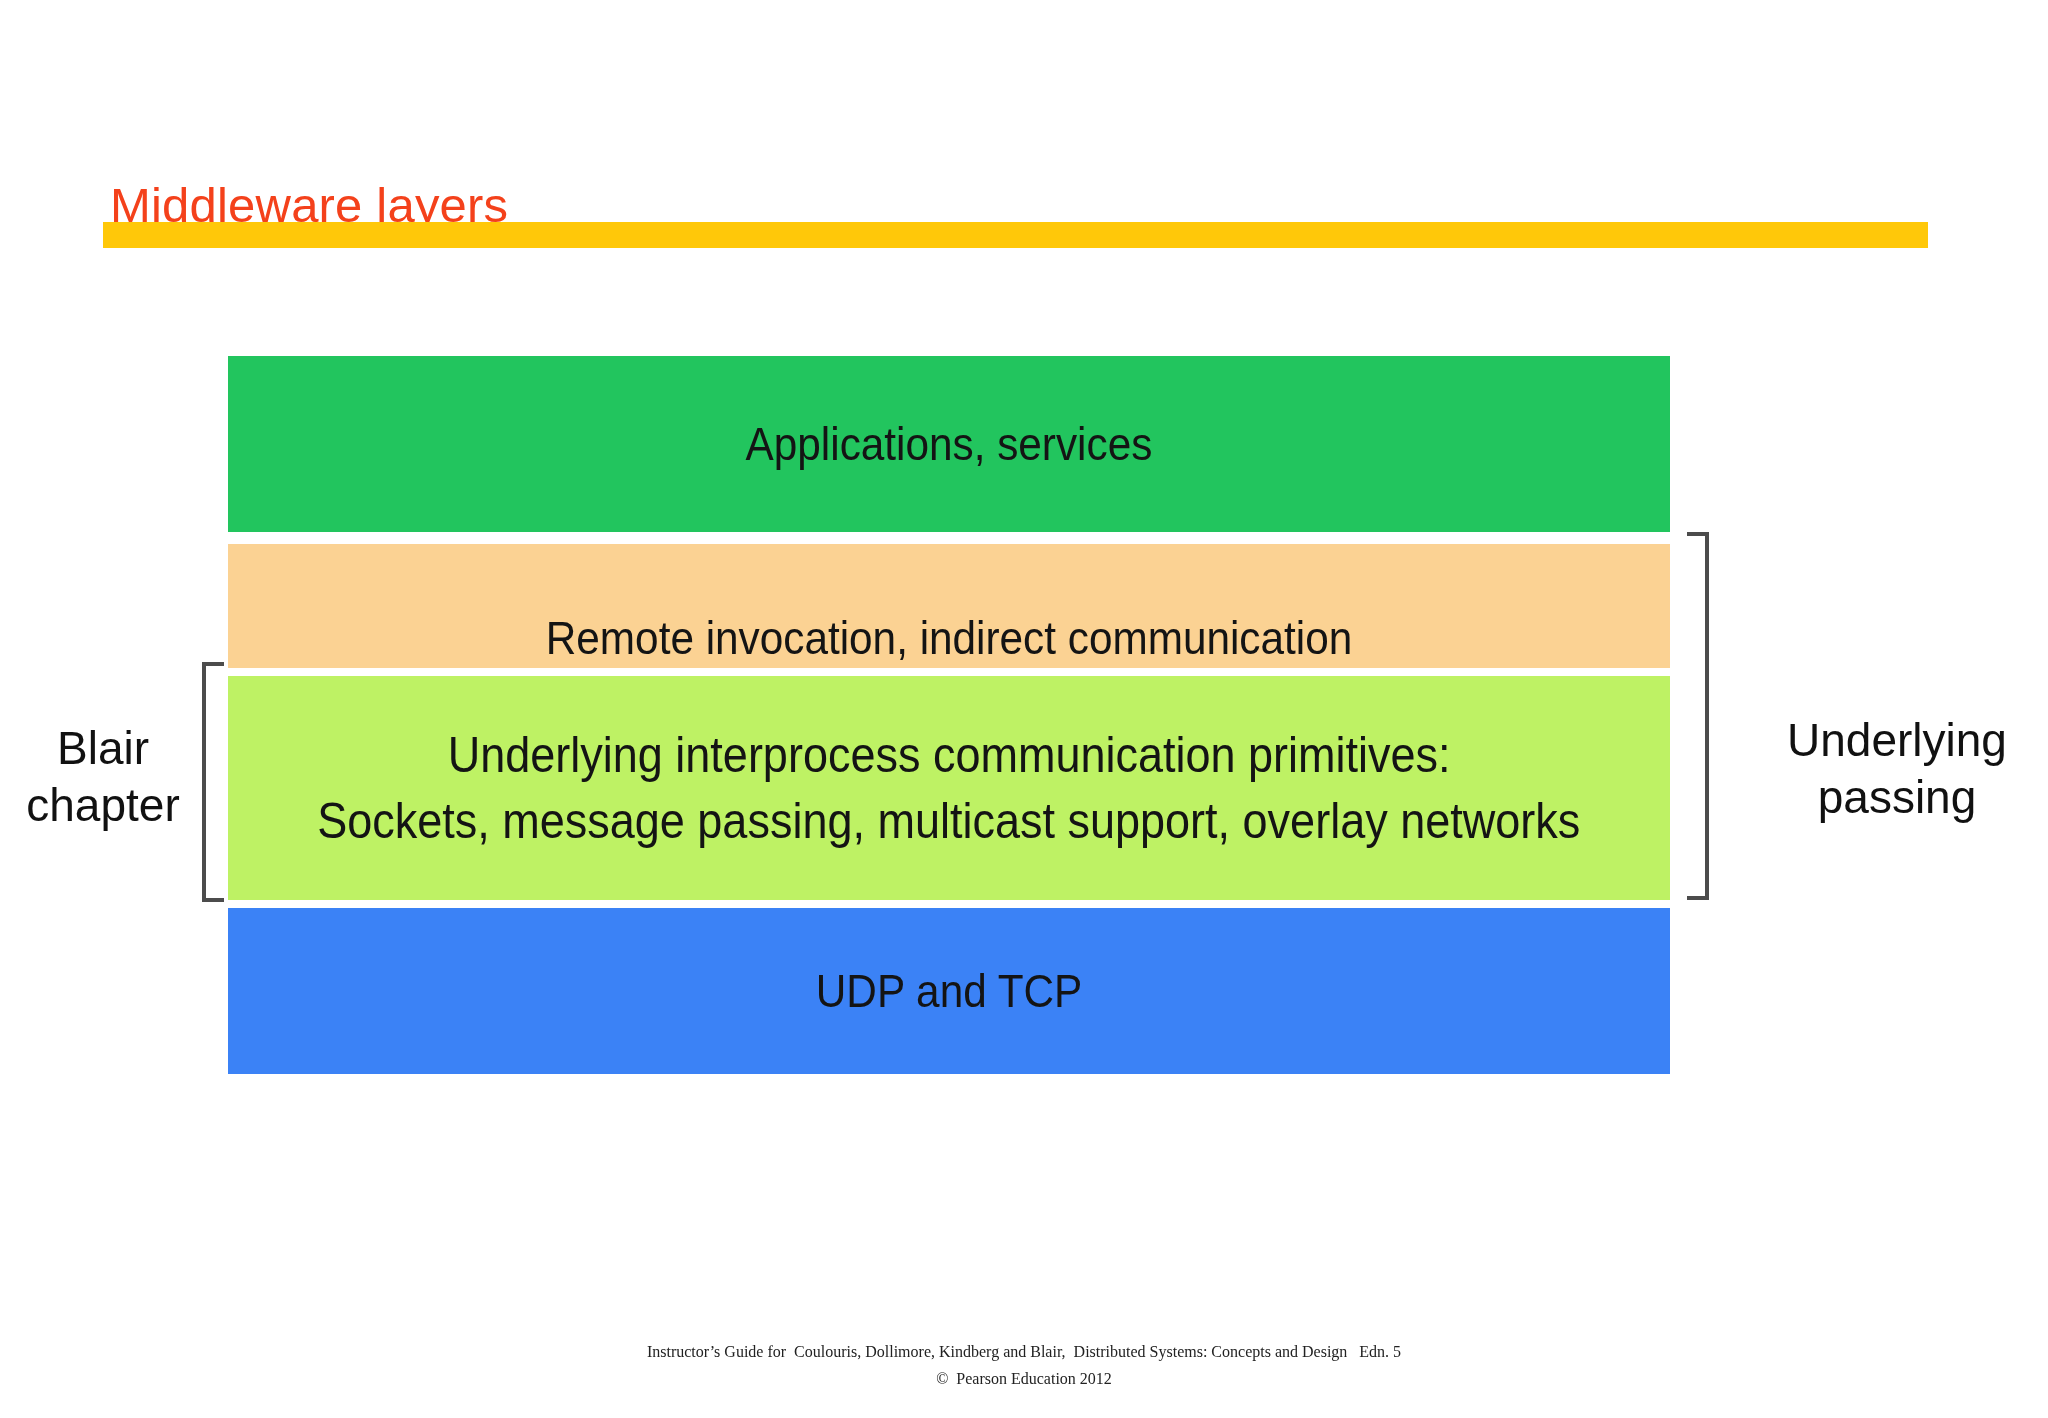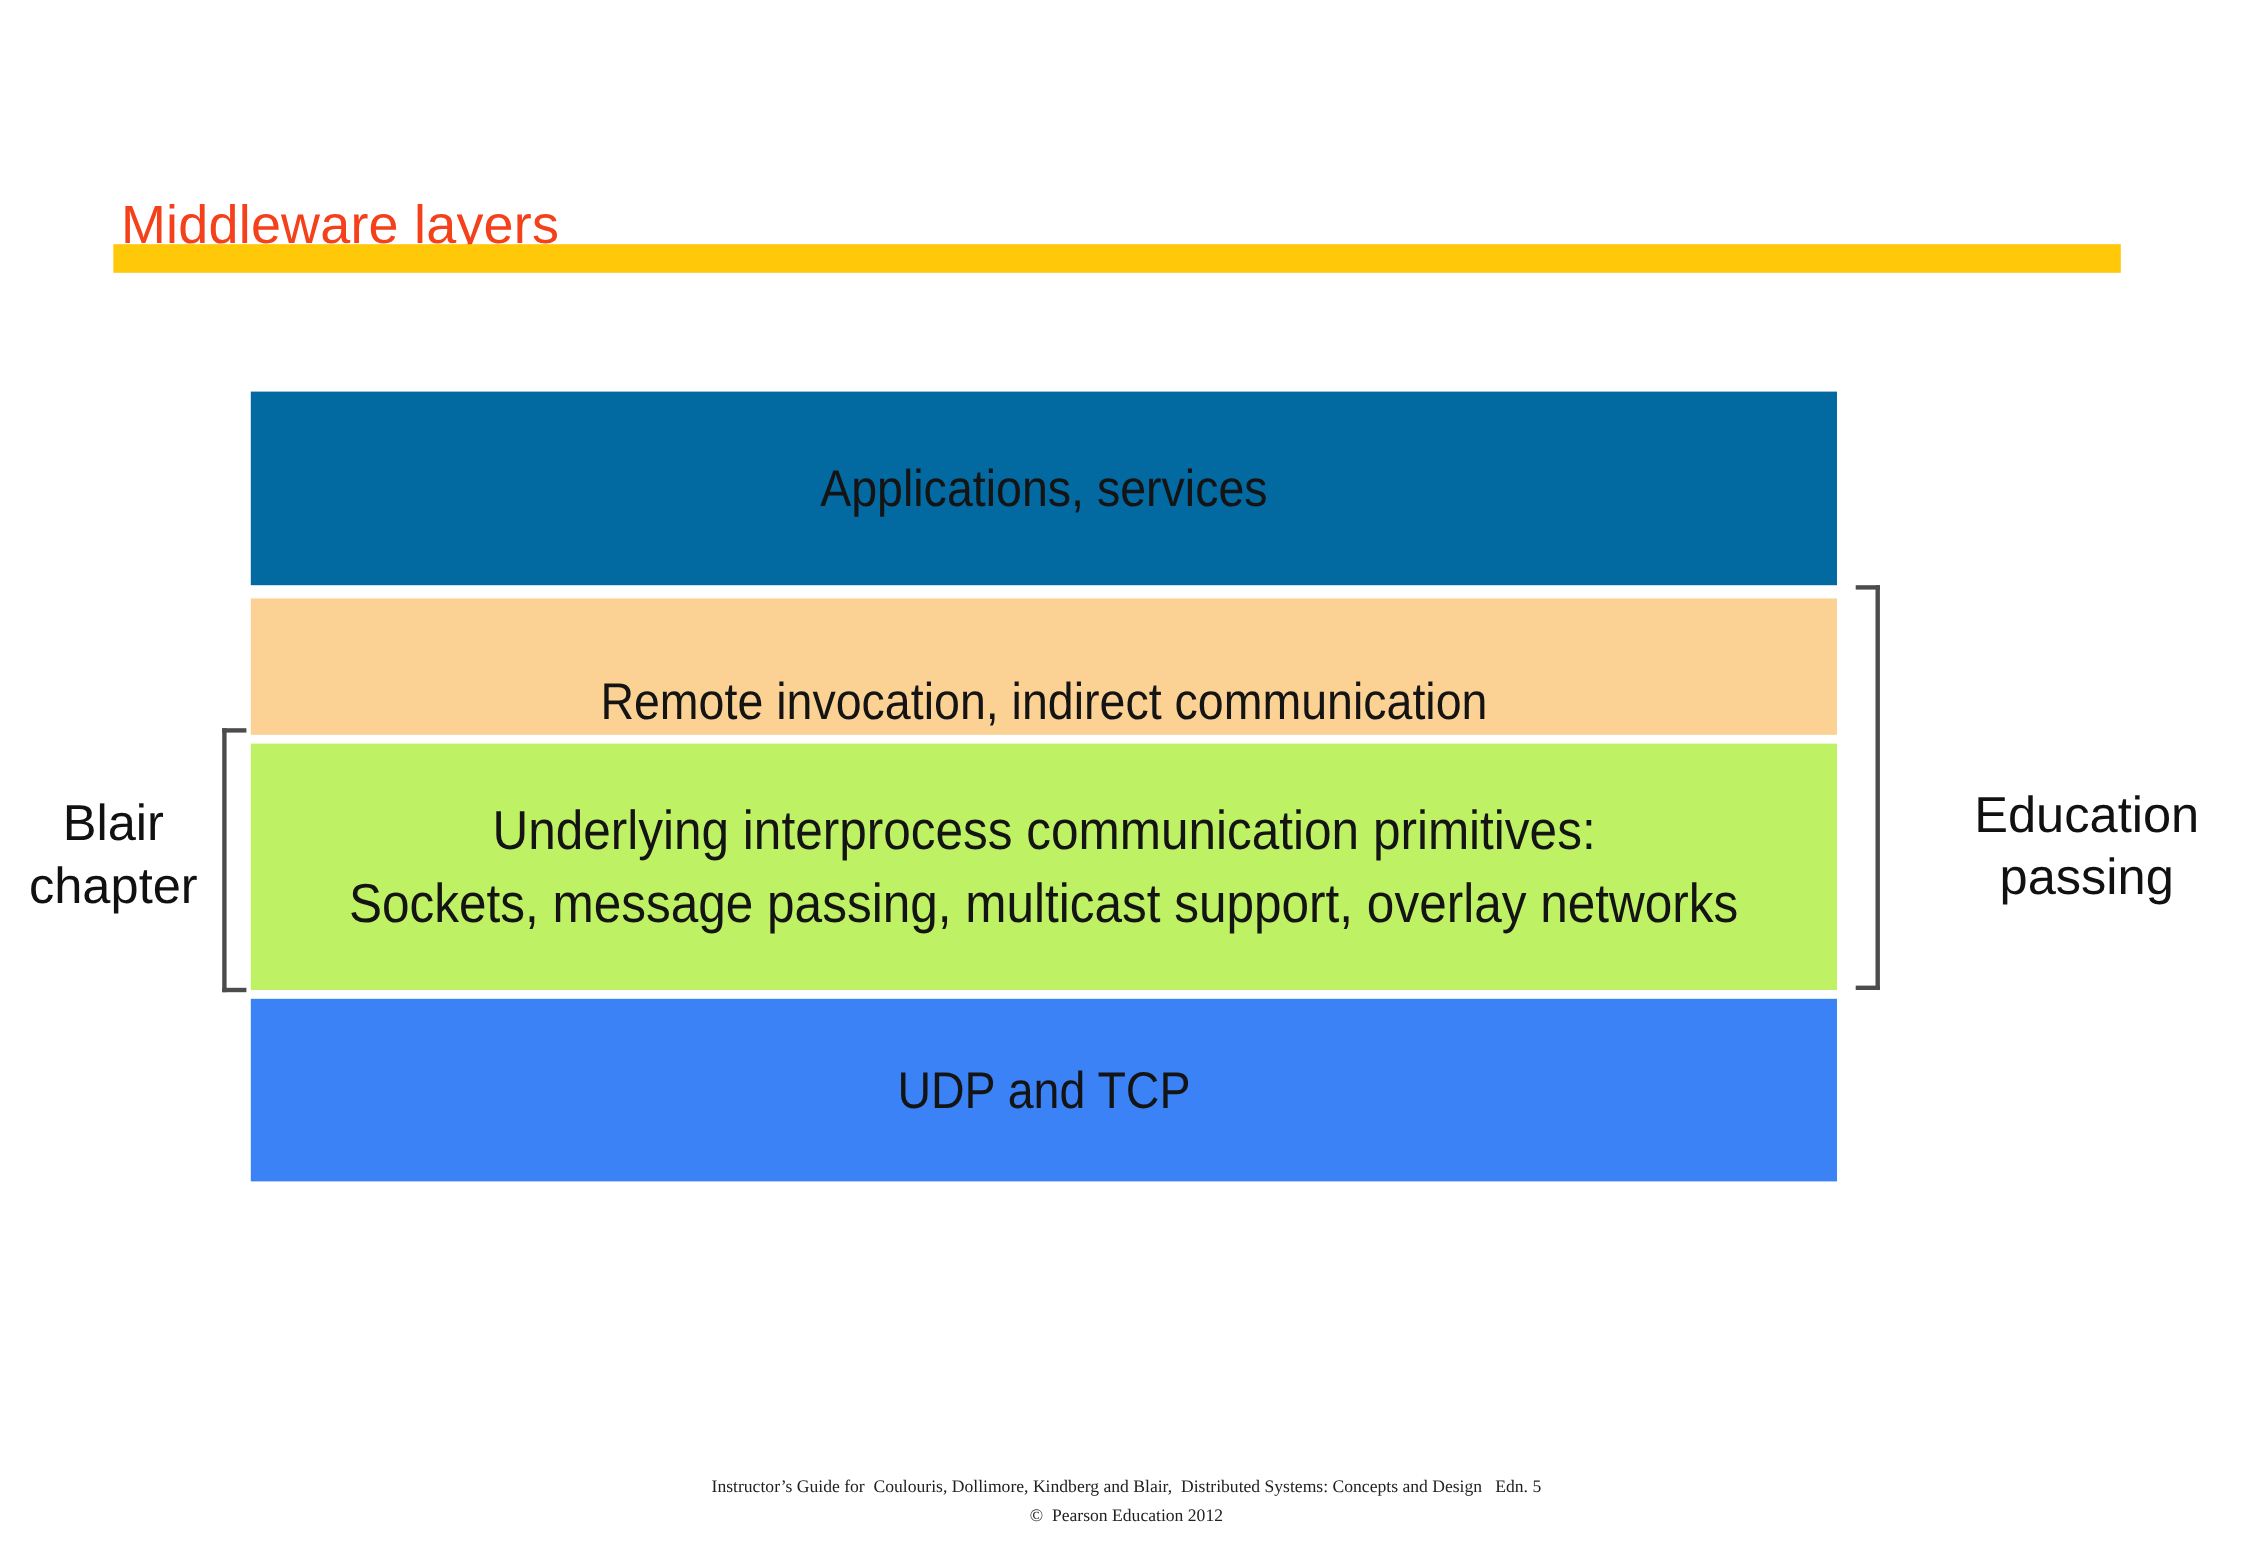--- a/index.html
+++ b/index.html
@@ -68,21 +68,21 @@
     white-space: nowrap;
   }
   .layer-box .layer-line {
     display: block;
     transform: scaleX(0.90);
     transform-origin: center center;
   }
   #layer-applications {
     top: 0px;
     height: 176px;
-    background: #0369a1;
+    background: #22c55e;
   }
   #layer-remote {
     top: 188px;
     height: 124px;
     background: #FBD293;
     justify-content: flex-end;
   }
   #layer-ipc {
     top: 320px;
     height: 224px;
@@ -217,20 +217,20 @@
   <span class="label-line">chapter</span>
 </div>
 
 <div class="bracket" id="bracket-middleware">
   <div class="bracket-stem"></div>
   <div class="bracket-arm arm-top"></div>
   <div class="bracket-arm arm-bottom"></div>
 </div>
 
 <div class="side-label" id="label-middleware">
-  <span class="label-line">Education</span>
+  <span class="label-line">Underlying</span>
   <span class="label-line">passing</span>
 </div>
 
 <div id="footer">
   <span class="footer-line">Instructor’s Guide for  Coulouris, Dollimore, Kindberg and Blair,  Distributed Systems: Concepts and Design   Edn. 5</span>
   <span class="footer-line">©  Pearson Education 2012</span>
 </div>
 
 </body></html>

